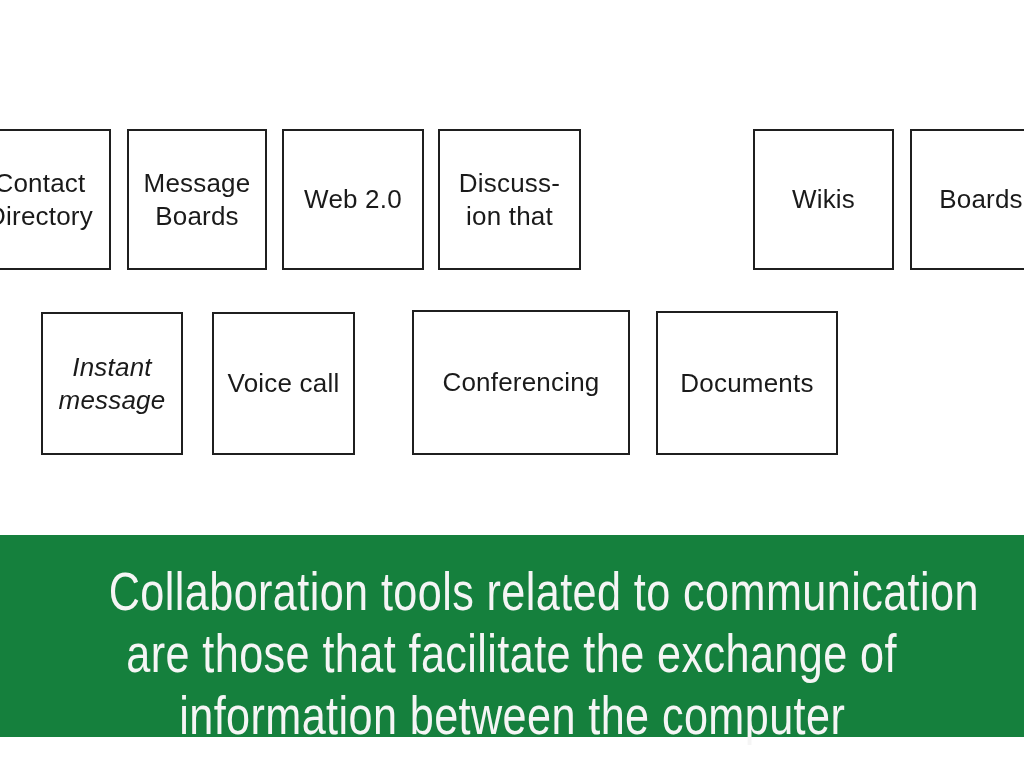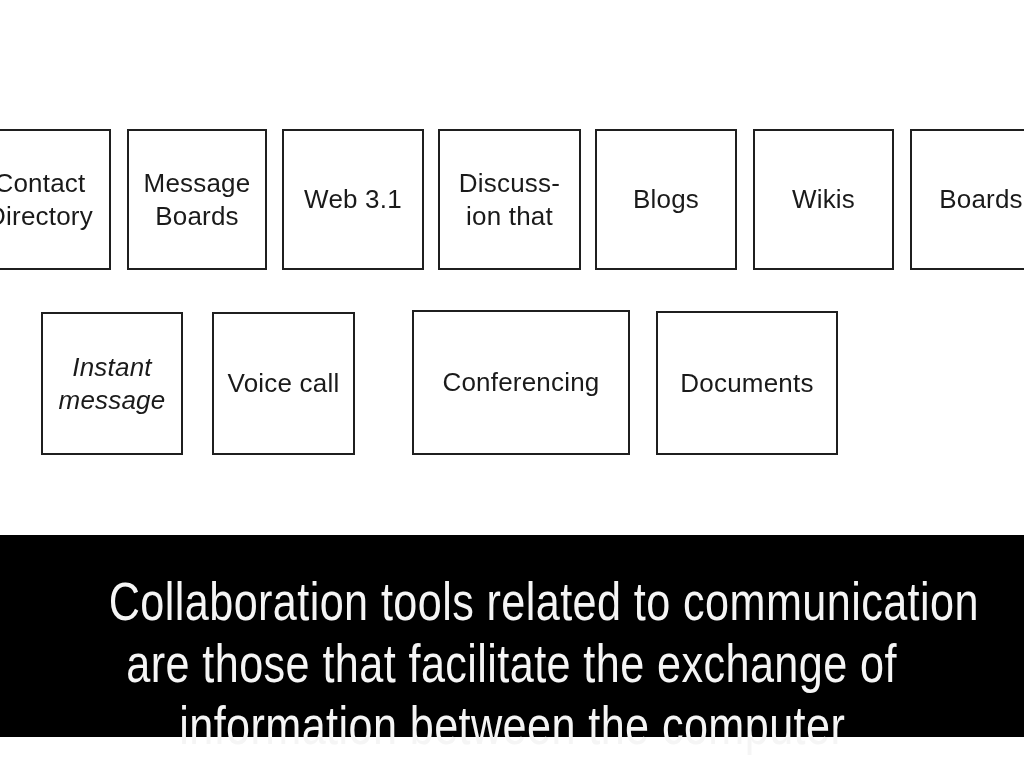--- a/index.html
+++ b/index.html
@@ -31,23 +31,23 @@
     color: #1a1a1a;
     white-space: pre-line;
     letter-spacing: 0.2px;
   }
   .caption-panel {
     position: absolute;
     left: 0;
     top: 535px;
     width: 1024px;
     height: 202px;
-    background: #000000;
+    background: #15803d;
     text-align: center;
-    padding-top: 35px;
+    padding-top: 25px;
     box-sizing: border-box;
   }
   .caption-line {
     display: block;
     height: 62px;
     line-height: 62px;
     white-space: nowrap;
   }
   .caption-line > span {
     display: inline-block;
@@ -67,31 +67,28 @@
     <span class="label">Contact
 Directory</span>
   </div>
 
   <div class="node" style="left:127px; top:129px; width:140px; height:141px;">
     <span class="label">Message
 Boards</span>
   </div>
 
   <div class="node" style="left:282px; top:129px; width:142px; height:141px;">
-    <span class="label">Web 3.1</span>
+    <span class="label">Web 2.0</span>
   </div>
 
   <div class="node" style="left:438px; top:129px; width:143px; height:141px;">
     <span class="label">Discuss-
 ion that</span>
   </div>
 
-  <div class="node" style="left:595px; top:129px; width:142px; height:141px;">
-    <span class="label">Blogs</span>
-  </div>
 
   <div class="node" style="left:753px; top:129px; width:141px; height:141px;">
     <span class="label">Wikis</span>
   </div>
 
   <div class="node" style="left:910px; top:129px; width:142px; height:141px;">
     <span class="label">Boards</span>
   </div>
 
   <div class="node" style="left:41px; top:312px; width:142px; height:143px;font-style:italic;">

